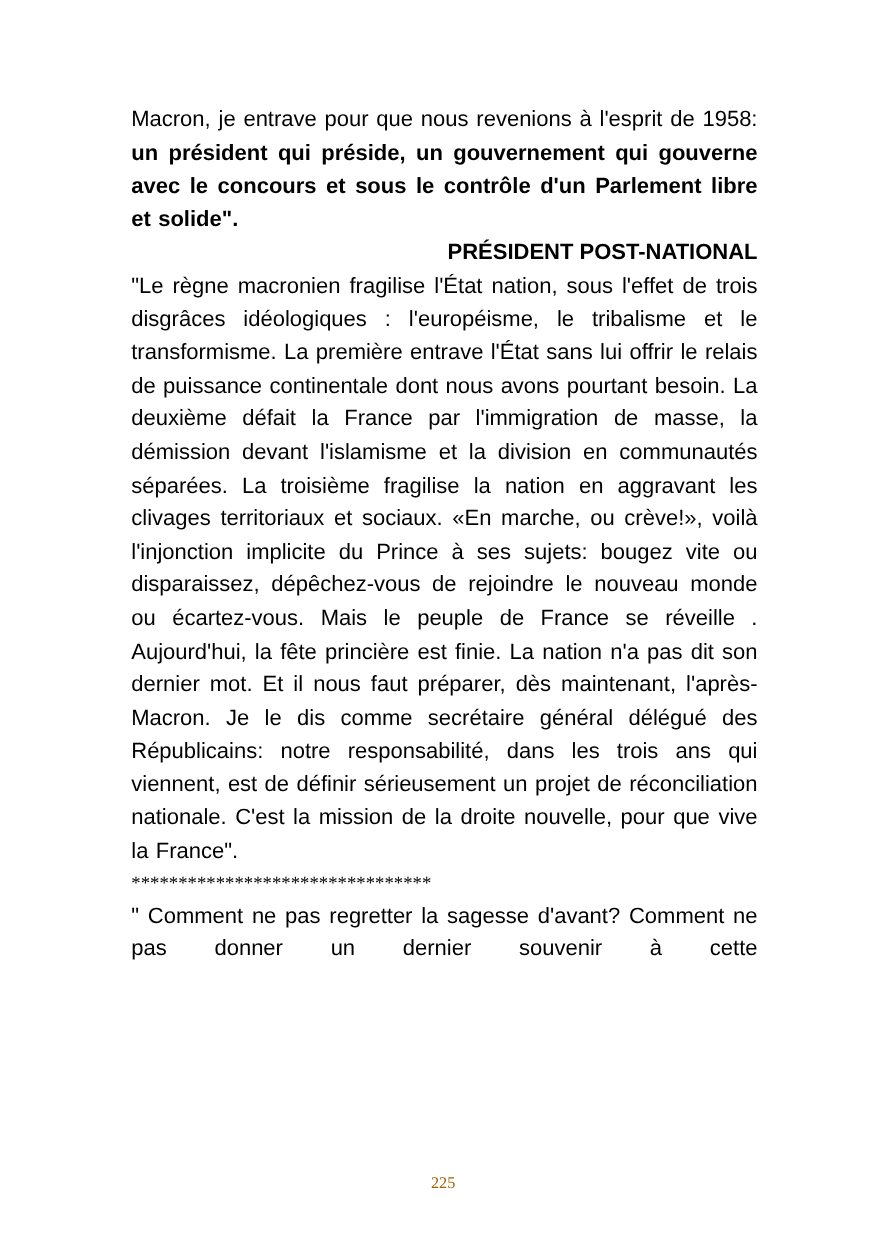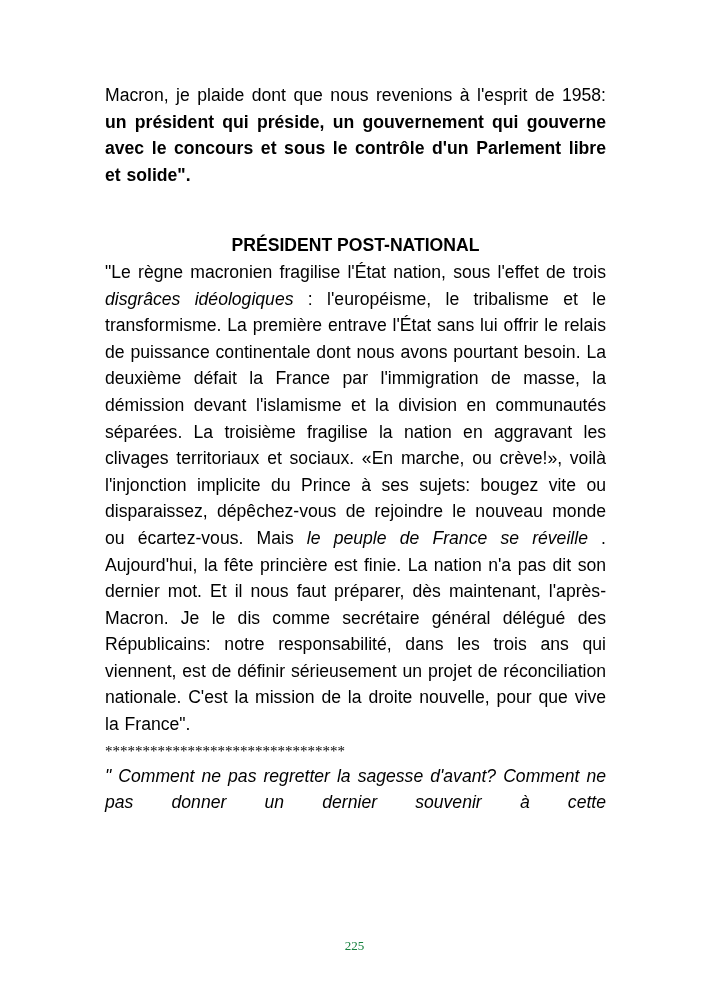--- a/index.html
+++ b/index.html
@@ -3,38 +3,38 @@
 <meta charset="utf-8">
 <style>
   html, body { margin: 0; padding: 0; background: #ffffff; }
   body {
     width: 709px; height: 992px; position: relative; overflow: hidden;
     font-family: "Liberation Sans", sans-serif; color: #000000;
   }
   .page { position: absolute; left: 0; top: 0; width: 709px; height: 992px; background: #ffffff; }
   .content { position: absolute; left: 105px; top: 82px; width: 501px; }
   .block { font-size: 17.6px; line-height: 26.6px; text-align: justify; margin: 0; word-spacing: 1px; }
-  .block.heading { text-align: center; font-weight: bold; word-spacing: 0; margin-top: 44px; }
+  .block.heading { text-align: right; font-weight: bold; word-spacing: 0; }
   .block.separator {
     font-family: "Liberation Serif", serif; font-size: 15px; line-height: 23px;
     text-align: left; word-spacing: 0; margin-top: 2px;
   }
   .block.justify-last { text-align-last: justify; }
   .seg-bold { font-weight: bold; }
-  .seg-italic { font-style: italic; }
+  .seg-italic { }
   .page-number {
     position: absolute; left: 0; top: 938px; width: 709px; text-align: center;
-    font-family: "Liberation Serif", serif; font-size: 13px; color: #15803d;
+    font-family: "Liberation Serif", serif; font-size: 13px; color: #a16207;
   }
 </style>
 </head>
 <body>
 
 <div class="page">
   <div class="content" id="content">
-      <p class="block paragraph"><span>Macron, je plaide dont que nous revenions à l'esprit de 1958: </span><span class="seg-bold">un président qui préside, un gouvernement qui gouverne avec le concours et sous le contrôle d'un Parlement libre et solide".</span></p>
+      <p class="block paragraph"><span>Macron, je entrave pour que nous revenions à l'esprit de 1958: </span><span class="seg-bold">un président qui préside, un gouvernement qui gouverne avec le concours et sous le contrôle d'un Parlement libre et solide".</span></p>
       <p class="block heading"><span class="seg-bold">PRÉSIDENT POST-NATIONAL</span></p>
       <p class="block paragraph"><span>"Le règne macronien fragilise l'État nation, sous l'effet de trois </span><span class="seg-italic">disgrâces idéologiques</span><span> : l'européisme, le tribalisme et le transformisme. La première entrave l'État sans lui offrir le relais de puissance continentale dont nous avons pourtant besoin. La deuxième défait la France par l'immigration de masse, la démission devant l'islamisme et la division en communautés séparées. La troisième fragilise la nation en aggravant les clivages territoriaux et sociaux. «En marche, ou crève!», voilà l'injonction implicite du Prince à ses sujets: bougez vite ou disparaissez, dépêchez-vous de rejoindre le nouveau monde ou écartez-vous. Mais </span><span class="seg-italic">le peuple de France se réveille</span><span> . Aujourd'hui, la fête princière est finie. La nation n'a pas dit son dernier mot. Et il nous faut préparer, dès maintenant, l'après-Macron. Je le dis comme secrétaire général délégué des Républicains: notre responsabilité, dans les trois ans qui viennent, est de définir sérieusement un projet de réconciliation nationale. C'est la mission de la droite nouvelle, pour que vive la France".</span></p>
       <p class="block separator"><span>********************************</span></p>
       <p class="block paragraph justify-last"><span class="seg-italic">" Comment ne pas regretter la sagesse d'avant? Comment ne pas donner un dernier souvenir à cette</span></p>
     </div>
   <div class="page-number">225</div>
 </div>
 
 </body></html>

